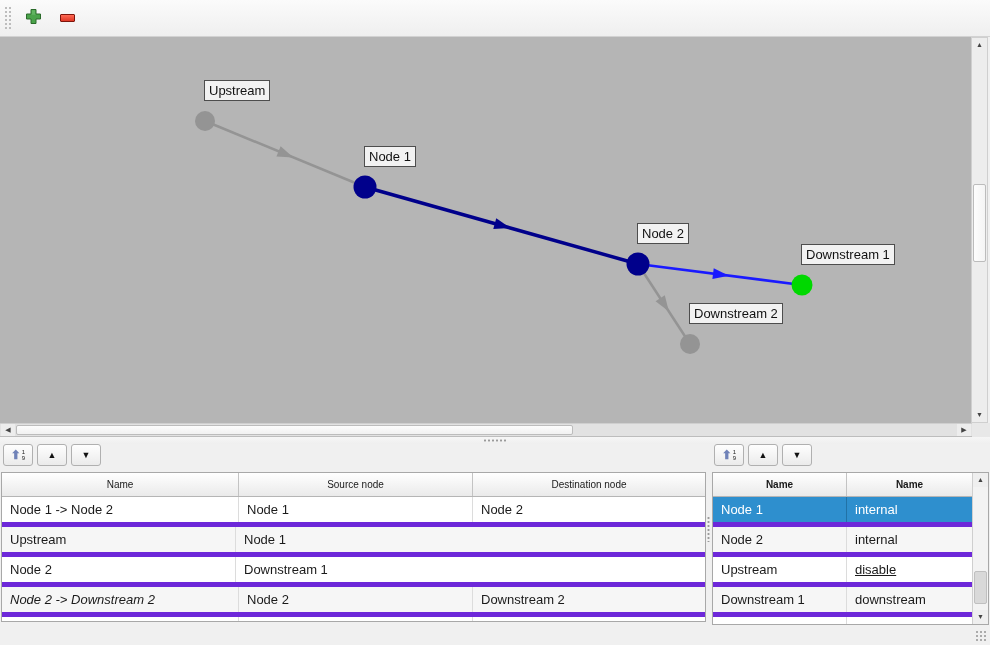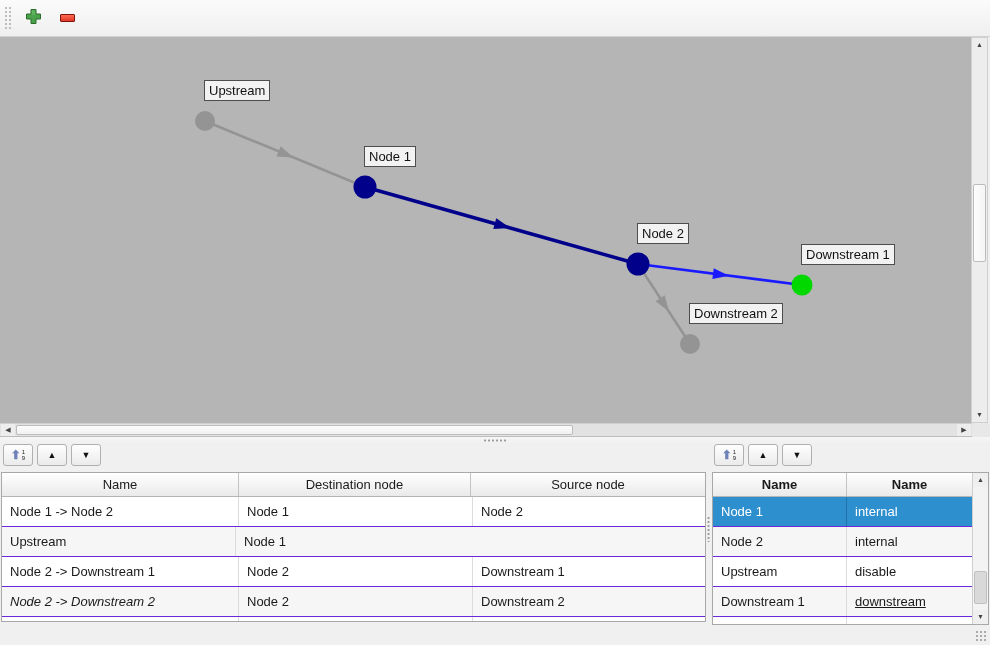--- a/index.html
+++ b/index.html
@@ -62,25 +62,25 @@
   .sort-arrow { font-size:12px; color:#6f82b8; font-weight:bold; }
   .sort-digits { display:flex; flex-direction:column; font-size:6px; color:#222; margin-left:1px; }
 
   .table { position:absolute; top:28px; background:#fff; border:1px solid #a8a8a8;
     display:flex; flex-direction:column; }
   .edges-table { left:1px; width:705px; height:150px; }
   .nodes-table { left:712px; width:277px; height:153px; }
   .thead { display:flex; height:24px; flex:none;
     background:linear-gradient(#ffffff,#eaeaea); border-bottom:1px solid #b5b5b5; }
   .th { display:flex; align-items:center; justify-content:center; border-right:1px solid #c3c3c3;
-    font-size:13px; overflow:hidden; }
+    font-size:10px; overflow:hidden; }
   .th:last-child { border-right:none; }
   .nodes-table .th { font-weight:bold; }
   .tbody { flex:1; display:flex; flex-direction:column; overflow:hidden; background:#fff; }
-  .tr { display:flex; height:30px; flex:none; border-bottom:1px solid #6d28d9; background:#fff; }
+  .tr { display:flex; height:30px; flex:none; border-bottom:5px solid #6d28d9; background:#fff; }
   .tr.alt { background:#f6f6f6; }
   .tr.filler { flex:1; height:auto; border-bottom:none; background:#fff; }
   .td { display:flex; align-items:center; padding-left:8px; font-size:13px;
     border-right:1px solid #dcdcdc; overflow:hidden; white-space:nowrap; }
   .td:last-child { border-right:none; }
   .tr.selected { background:var(--sel,#2e8fce); color:#fff; }
   .tr.selected .td { border-right-color:#2172a6; }
 
   
   .nt-scroll { position:absolute; right:0; top:0; width:16px; height:151px;
@@ -180,35 +180,34 @@
         <span>▲</span>
       </button>
       <button class="small-btn">
         <span>▼</span>
       </button>
     </div>
 
     <div class="table edges-table">
       <div class="thead">
         <div class="th" style="width:237px">Name</div>
+        <div class="th" style="width:234px">Source node</div>
         <div class="th" style="width:232px">Destination node</div>
-        <div class="th" style="width:234px">Source node</div>
       </div>
       <div class="tbody" id="edges-tbody">
           <div class="tr">
             <div class="td" style="width: 237px;">Node 1 -&gt; Node 2</div>
             <div class="td" style="width: 234px;">Node 1</div>
             <div class="td" style="width: 232px;">Node 2</div>
           </div>
           <div class="tr alt">
             <div class="td" style="width: 234px;">Upstream</div>
             <div class="td" style="width: 232px;">Node 1</div>
           </div>
           <div class="tr">
-            <div class="td" style="width: 237px;">Node 2 -&gt; Downstream 1</div>
             <div class="td" style="width: 234px;">Node 2</div>
             <div class="td" style="width: 232px;">Downstream 1</div>
           </div>
           <div class="tr alt">
             <div class="td" style="width: 237px; font-style: italic;">Node 2 -&gt; Downstream 2</div>
             <div class="td" style="width: 234px;">Node 2</div>
             <div class="td" style="width: 232px;">Downstream 2</div>
           </div>
           <div class="tr filler">
             <div class="td" style="width: 237px;"></div>
@@ -249,25 +248,25 @@
           <div class="tr selected">
             <div class="td" style="width: 134px;">Node 1</div>
             <div class="td" style="width: 125px;">internal</div>
           </div>
           <div class="tr alt">
             <div class="td" style="width: 134px;">Node 2</div>
             <div class="td" style="width: 125px;">internal</div>
           </div>
           <div class="tr">
             <div class="td" style="width: 134px;">Upstream</div>
-            <div class="td" style="width: 125px;">disable</div>
+            <div class="td" style="width: 125px; text-decoration: underline;">disable</div>
           </div>
           <div class="tr alt">
             <div class="td" style="width: 134px;">Downstream 1</div>
-            <div class="td" style="width: 125px; text-decoration: underline;">downstream</div>
+            <div class="td" style="width: 125px;">downstream</div>
           </div>
           <div class="tr filler">
             <div class="td" style="width: 134px;"></div>
             <div class="td" style="width: 125px;"></div>
           </div>
         </div>
       <div class="nt-scroll">
         <div class="sb-btn up">▲</div>
         <div class="nt-thumb"></div>
         <div class="sb-btn down">▼</div>

